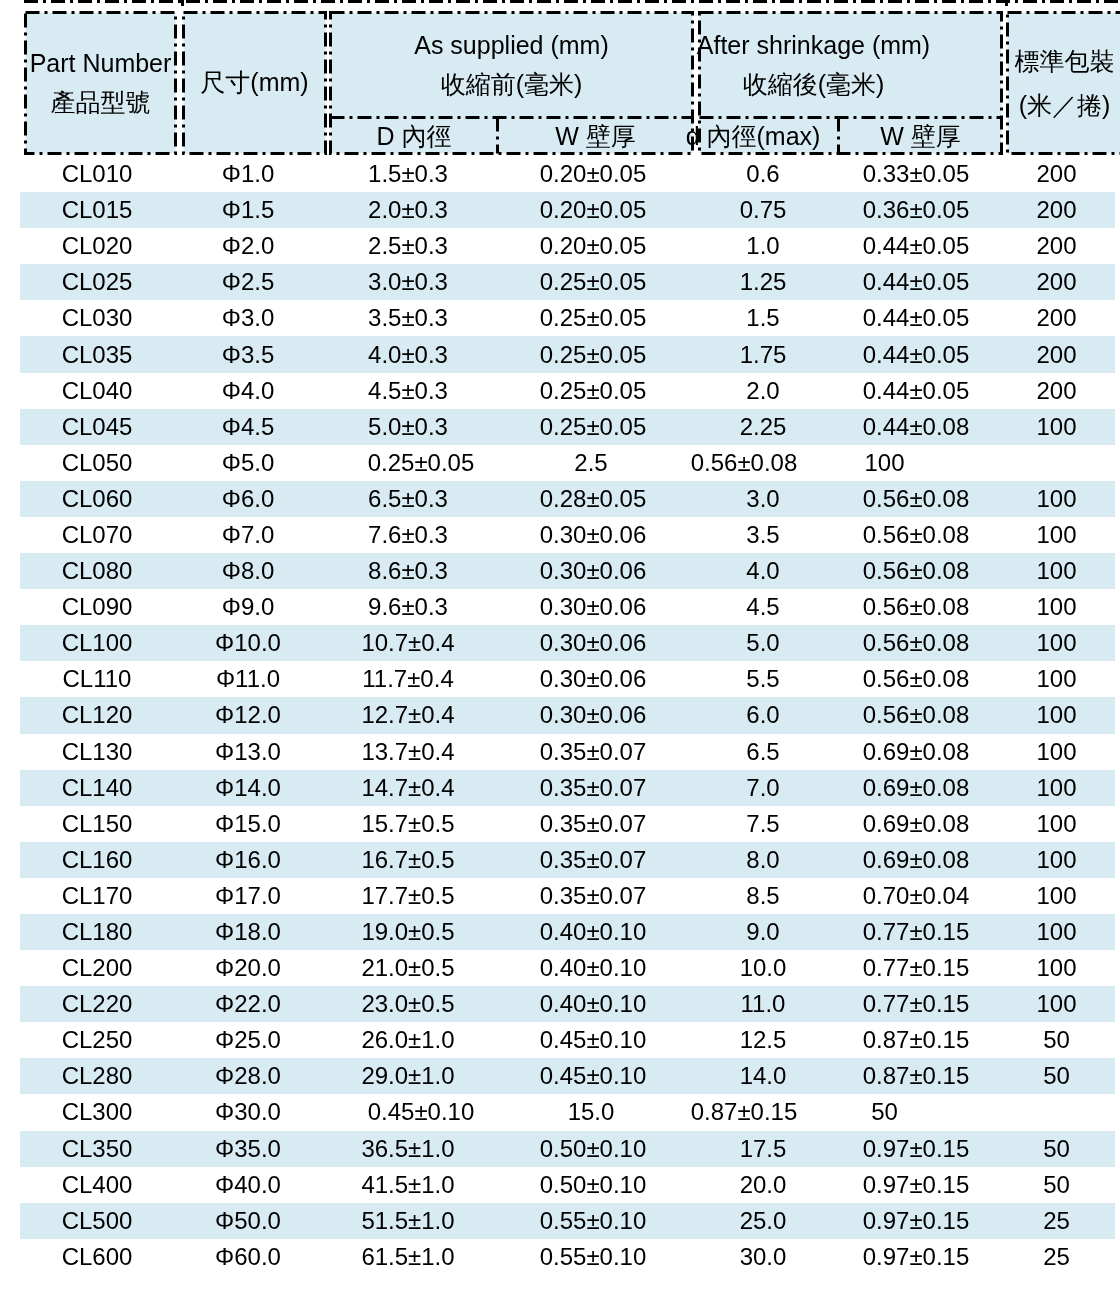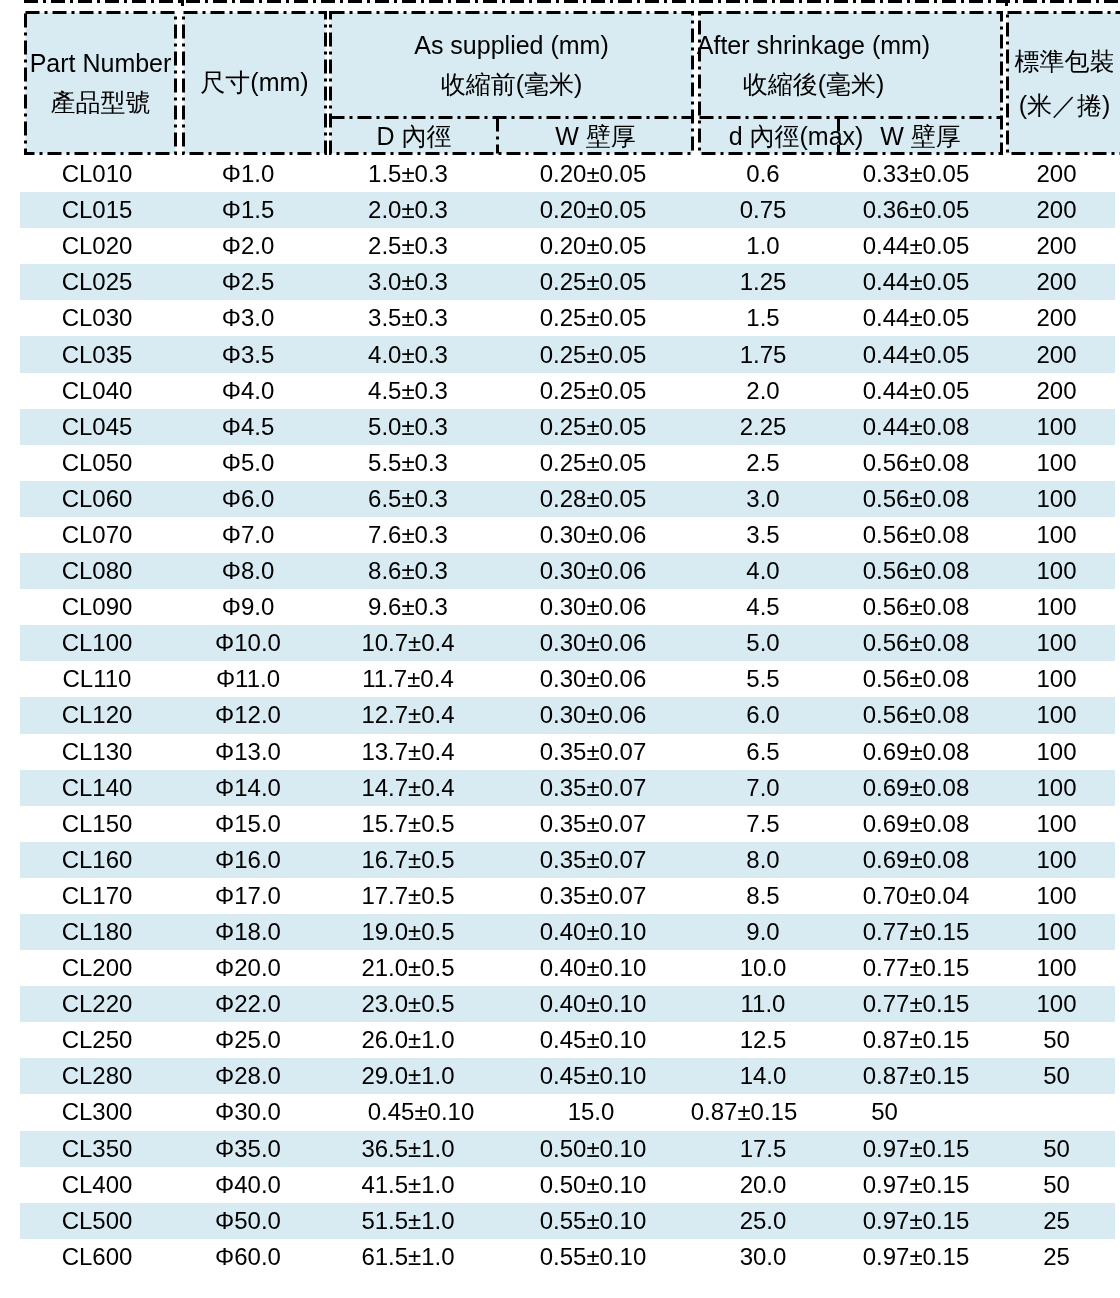--- a/index.html
+++ b/index.html
@@ -65,21 +65,21 @@
     <div>As supplied (mm)</div>
     <div>收縮前(毫米)</div>
   </div>
   <div class="hcell sub" style="left:314px;top:118px;width:168px;height:36px">D 內徑</div>
   <div class="hcell sub" style="left:482px;top:118px;width:195px;height:36px">W 壁厚</div>
 
   <div class="hcell" style="left:646px;top:12px;width:303px;height:105px">
     <div>After shrinkage (mm)</div>
     <div>收縮後(毫米)</div>
   </div>
-  <div class="hcell sub" style="left:710px;top:118px;width:140px;height:36px">d 內徑(max)</div>
+  <div class="hcell sub" style="left:667px;top:118px;width:140px;height:36px">d 內徑(max)</div>
   <div class="hcell sub" style="left:823px;top:118px;width:163px;height:36px">W 壁厚</div>
 
   <div class="hcell pack" style="left:991px;top:12px;width:115px;height:141px">
     <div>標準包裝</div>
     <div>(米／捲)</div>
   </div>
 
   <div class="tbody">
       <div class="trow">
         <div class="tcell c0">CL010</div>
@@ -149,21 +149,20 @@
         <div class="tcell c1">Φ4.5</div>
         <div class="tcell c2">5.0±0.3</div>
         <div class="tcell c3">0.25±0.05</div>
         <div class="tcell c4">2.25</div>
         <div class="tcell c5">0.44±0.08</div>
         <div class="tcell c6">100</div>
       </div>
       <div class="trow">
         <div class="tcell c0">CL050</div>
         <div class="tcell c1">Φ5.0</div>
-        <div class="tcell c2">5.5±0.3</div>
         <div class="tcell c3">0.25±0.05</div>
         <div class="tcell c4">2.5</div>
         <div class="tcell c5">0.56±0.08</div>
         <div class="tcell c6">100</div>
       </div>
       <div class="trow stripe">
         <div class="tcell c0">CL060</div>
         <div class="tcell c1">Φ6.0</div>
         <div class="tcell c2">6.5±0.3</div>
         <div class="tcell c3">0.28±0.05</div>

